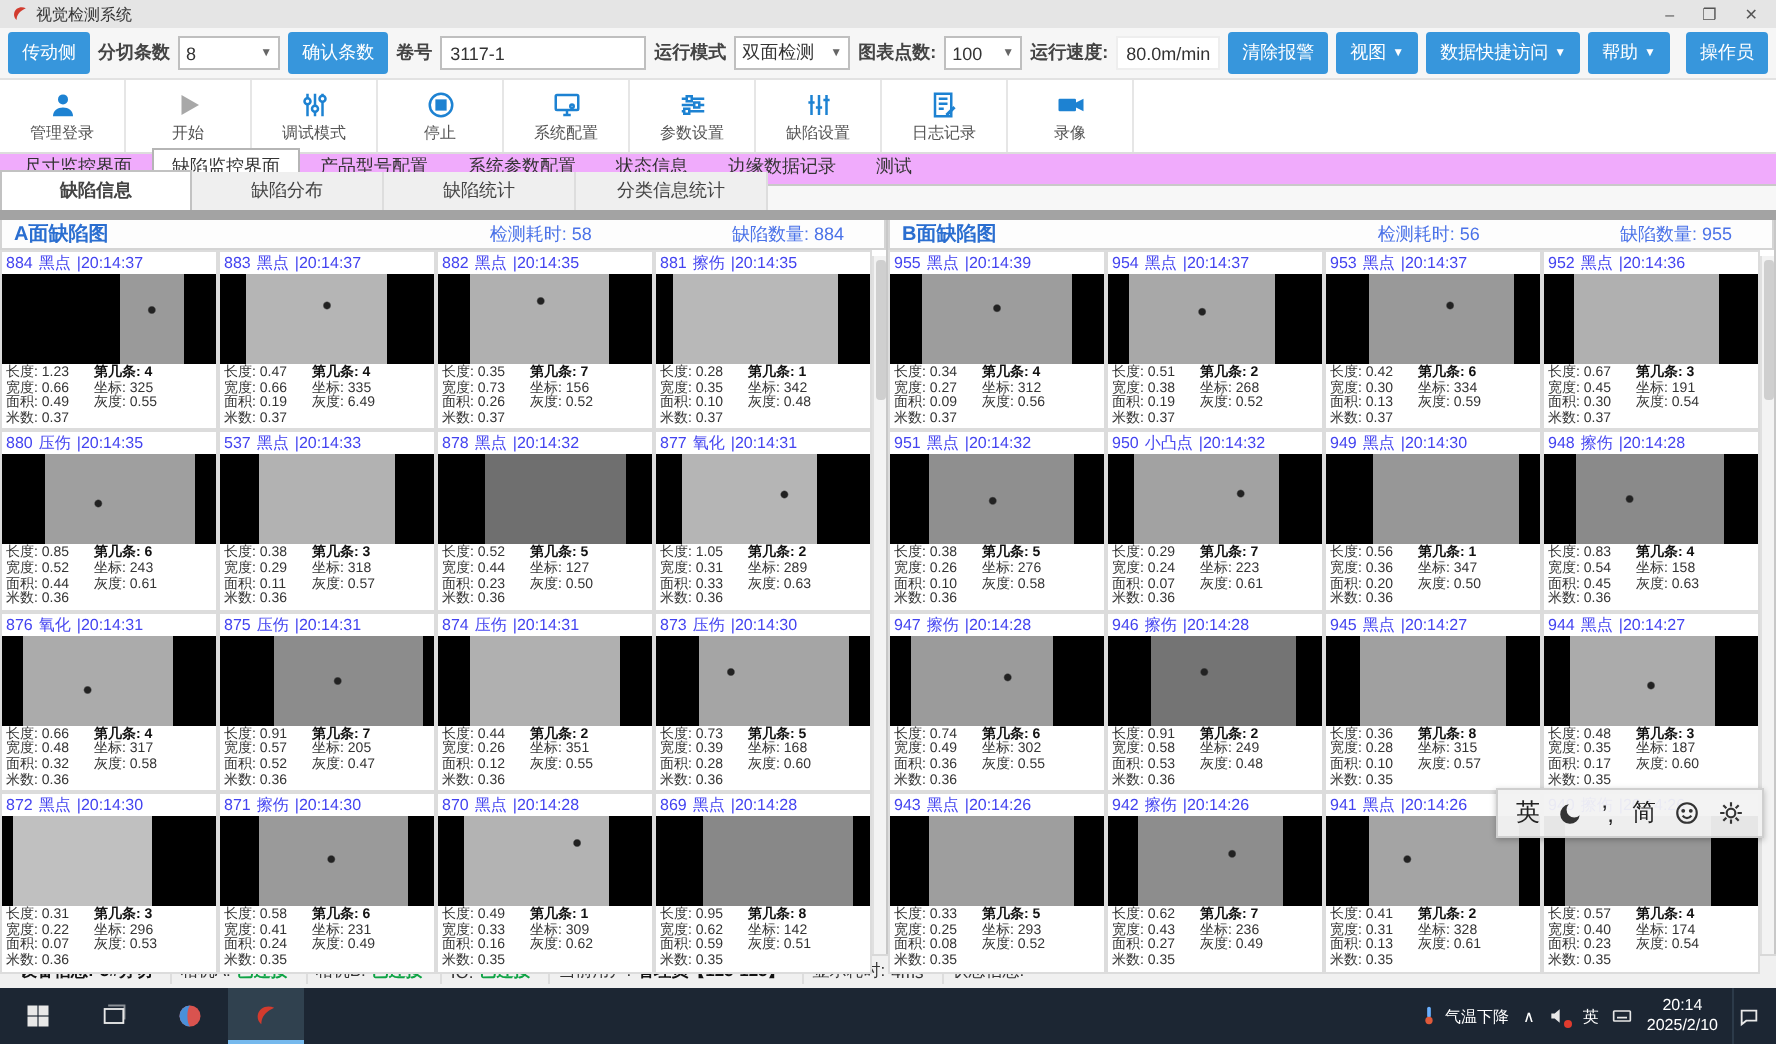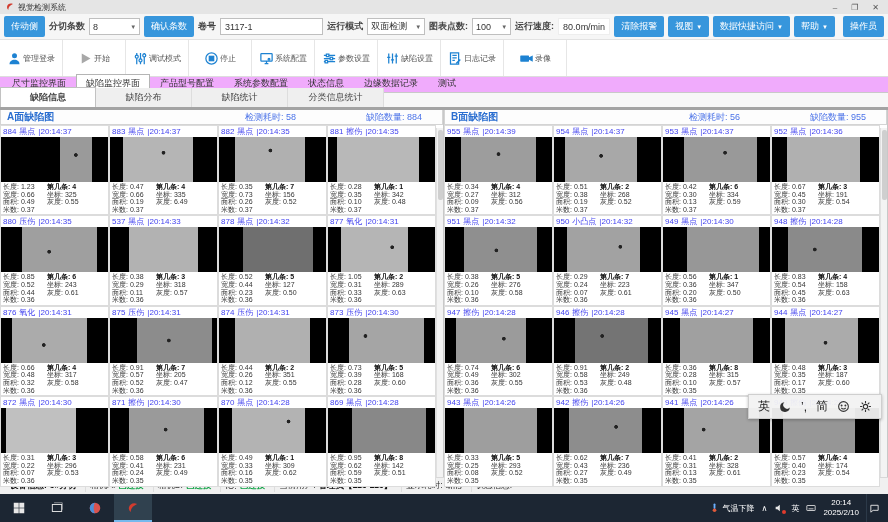--- a/index.html
+++ b/index.html
@@ -19,29 +19,29 @@
   .btn .arr{font-size:6px}
   .lbl{color:#444;font-weight:bold}
   .combo{background:#fff;border:1px solid #bfbfbf;height:17px;display:inline-flex;align-items:center;justify-content:space-between;padding:0 3px;font-size:9px;color:#333}
   .combo .arr{font-size:6px;color:#666;margin-left:4px}
   .tinput{background:#fff;border:1px solid #bfbfbf;height:17px;display:inline-flex;align-items:center;padding:0 4px;color:#333}
   .speedval{background:#fff;height:17px;display:inline-flex;align-items:center;padding:0 4px;border:1px solid #eee}
   .sp{flex:1}
 
   
   .toolbar2{height:37px;display:flex;align-items:stretch;background:#fff;border-bottom:1px solid #ddd}
-  .action{width:63px;display:flex;flex-direction:row;align-items:center;justify-content:center;gap:1px;border-right:1px solid #e6e6e6;font-size:8px;color:#555;cursor:default}
+  .action{width:63px;display:flex;flex-direction:column;align-items:center;justify-content:center;gap:1px;border-right:1px solid #e6e6e6;font-size:8px;color:#555;cursor:default}
   .action-icon{height:16px;display:flex;align-items:center}
   .action-icon svg{width:15px;height:15px}
 
   
   .tabs{height:16px;display:flex;align-items:flex-end;background:#f0abfc;border-bottom:1px solid #c9c9c9;font-size:9px;padding-left:2px}
   .tab{padding:2px 9px;color:#333;border:1px solid transparent;border-bottom:none;background:transparent}
   .tab.active{background:#fff;border-color:#b5b5b5;margin-bottom:-1px;padding-bottom:3px}
-  .subtabs{height:17px;display:flex;align-items:flex-end;background:#f7f7f7;border-bottom:3px solid #a3a3a3;font-size:9px}
+  .subtabs{height:17px;display:flex;align-items:flex-end;background:#f7f7f7;border-bottom:5px solid #a3a3a3;font-size:9px}
   .subtab{width:96px;text-align:center;padding:3px 0;color:#444;background:#efefef;border-right:1px solid #ddd}
   .subtab.active{background:#fff;border:1px solid #c2c2c2;border-bottom:none;font-weight:bold}
 
   
   .content{height:367px;display:flex}
   .panel{width:444px;display:flex;flex-direction:column;border-right:1px solid #c8c8c8;position:relative;background:#fff}
   .panel-head{height:18px;display:flex;align-items:center;padding:0 6px;border:1px solid #d4d4d4;border-top:none;font-size:9px;background:#fdfdfd}
   .panel-title{color:#2a6ed0;font-weight:bold;font-size:10px}
   .panel-stat{color:#4a72e8}
   .stat-time{margin-left:auto;margin-right:70px}

